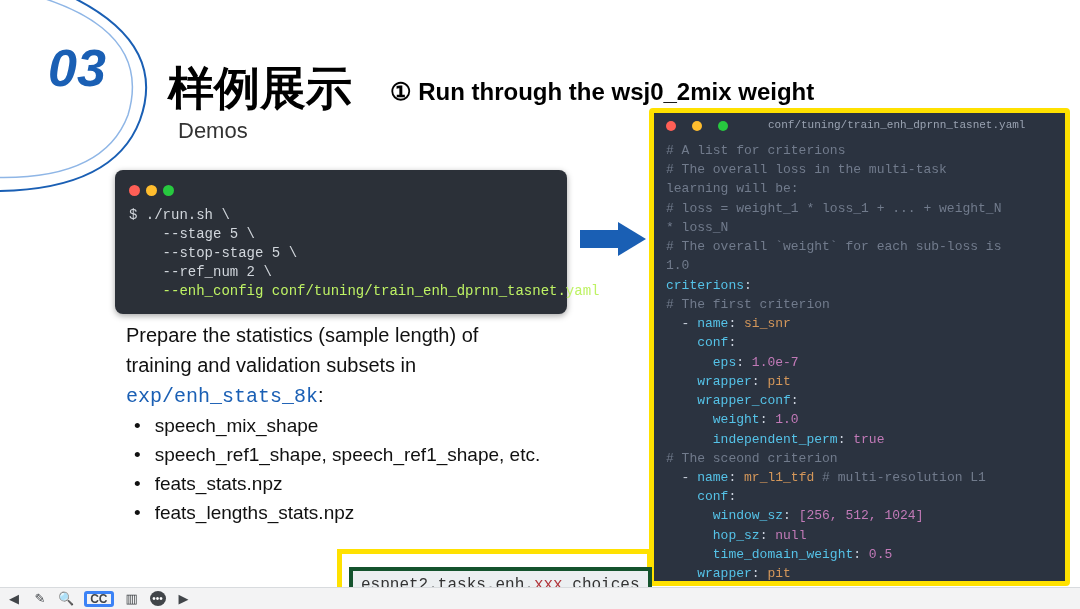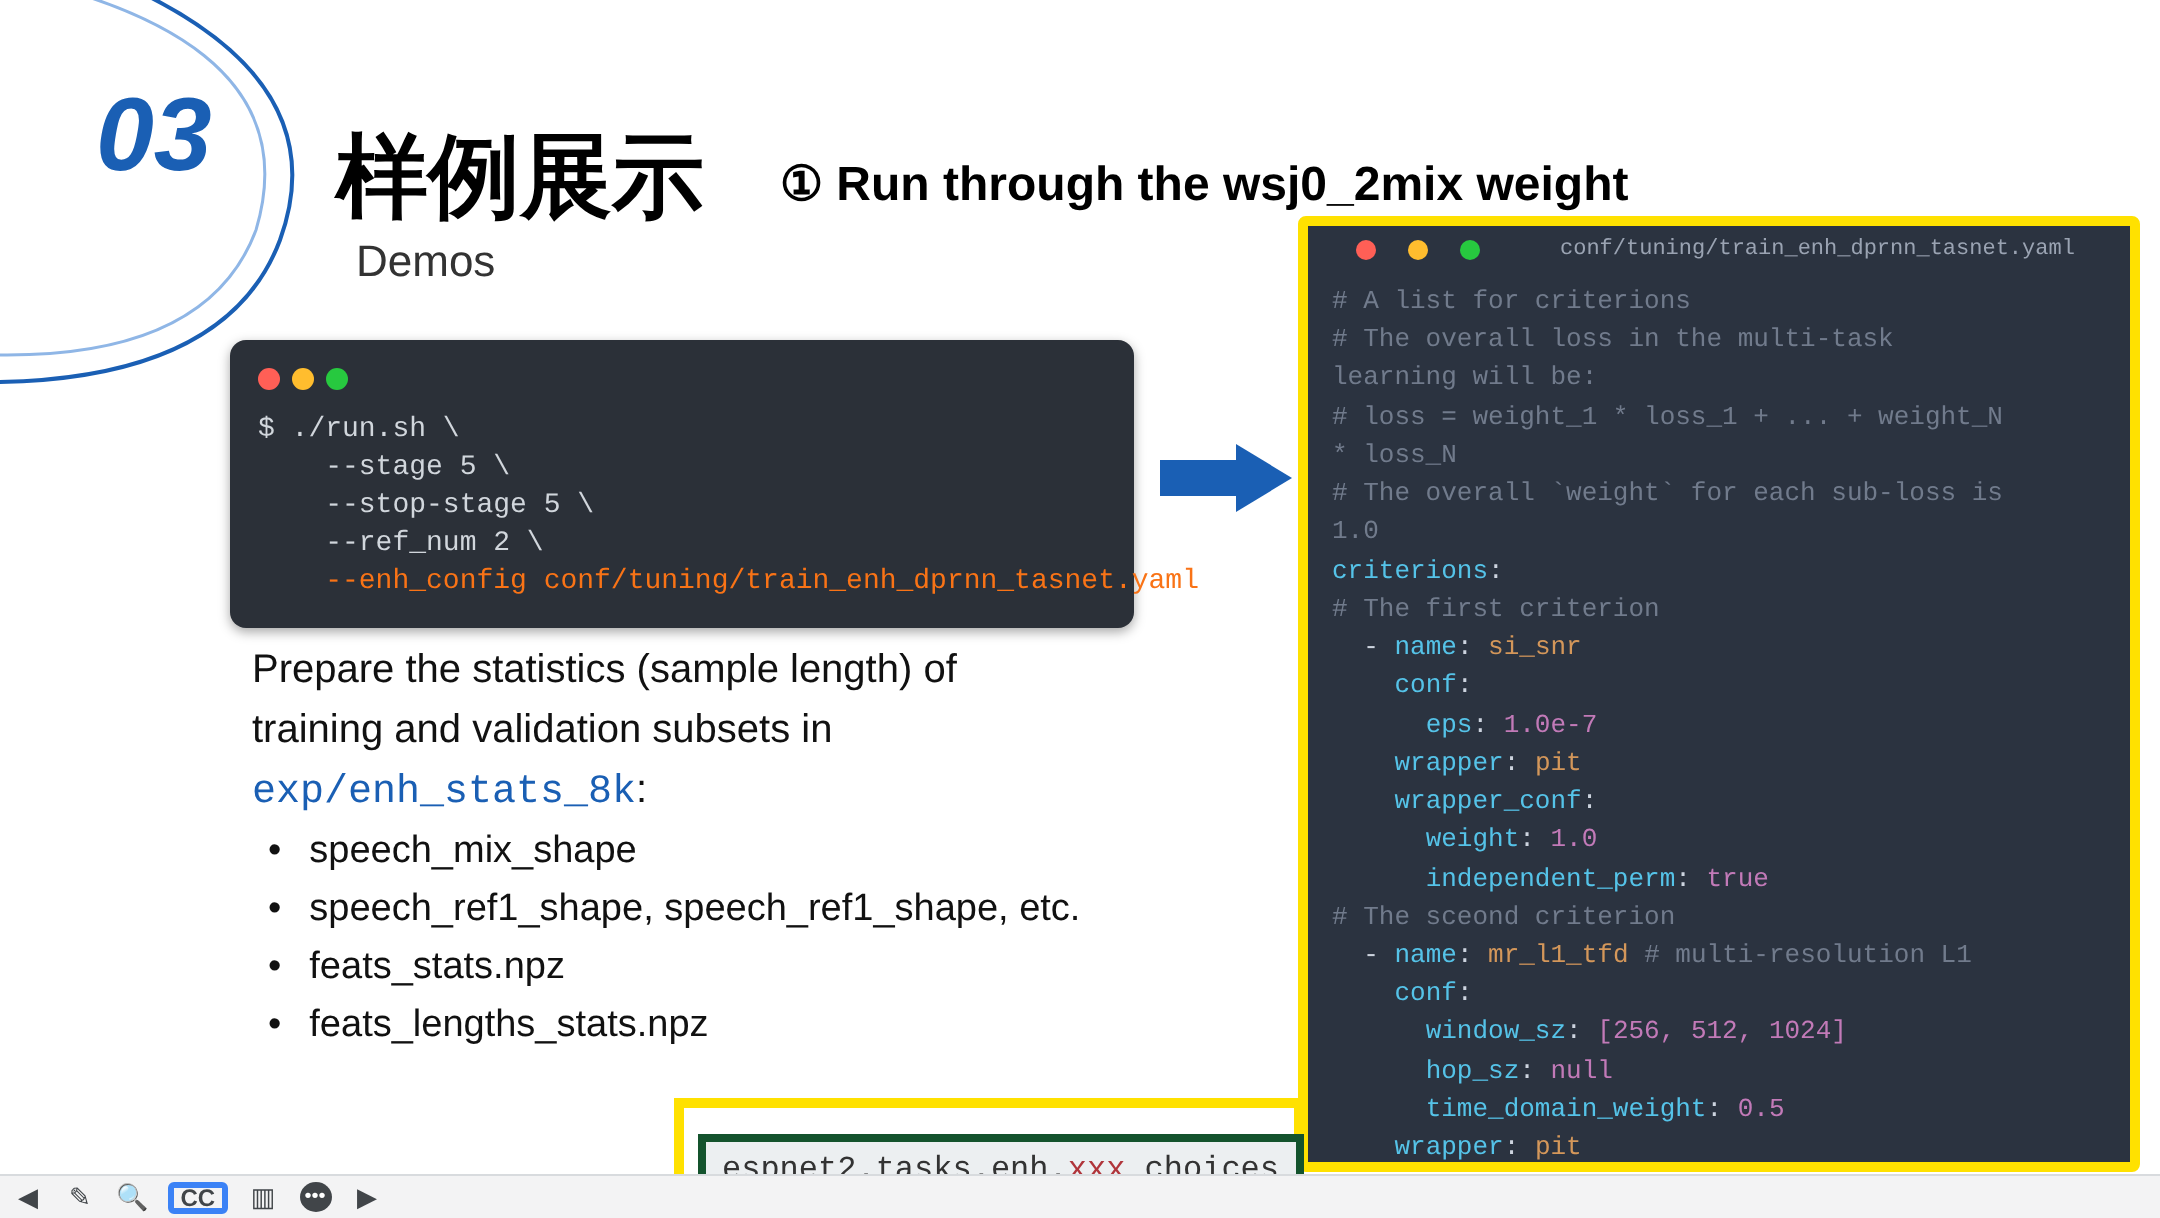--- a/index.html
+++ b/index.html
@@ -7,31 +7,31 @@
   .stage { position: relative; width: 860px; height: 609px; background: #fff; }
   .curve { position:absolute; top:0; left:0; width:260px; height:200px; pointer-events:none; }
   .slide-num { position:absolute; top:38px; left:48px; font-size:52px; font-weight:700; font-style:italic; color:#1a5fb4; }
   .title-main { position:absolute; top:58px; left:168px; font-size:46px; font-weight:900; color:#000; }
   .title-sub { position:absolute; top:118px; left:178px; font-size:22px; color:#333; }
   .title-right { position:absolute; top:78px; left:390px; font-size:24px; font-weight:700; color:#000; }
   .term1 { position:absolute; top:170px; left:115px; width:452px; background:#2b3038; border-radius:8px; padding:12px 14px 14px 14px; box-shadow:0 2px 6px rgba(0,0,0,.35); }
   .dots span { display:inline-block; width:11px; height:11px; border-radius:50%; margin-right:6px; }
   .dot-r{background:#ff5f56;} .dot-y{background:#ffbd2e;} .dot-g{background:#27c93f;}
   .term1 pre { font-family:"Courier New",monospace; font-size:14px; line-height:1.35; color:#d1d6dc; margin-top:6px; white-space:pre; }
-  .t-white{color:#d1d6dc;} .t-orange{color:#f97316;}
+  .t-white{color:#d1d6dc;} .t-orange{color:#bef264;}
   .para { position:absolute; top:320px; left:126px; font-size:20px; color:#111; line-height:1.5; width:500px; }
   .code-link{ font-family:"Courier New",monospace; color:#1a5fb4; }
   ul.files { position:absolute; top:408px; left:132px; list-style:none; font-size:19px; color:#111; }
   ul.files li { margin:7px 0; }
   ul.files li::before { content:"•"; margin:0 14px 0 2px; }
   .arrow { position:absolute; top:222px; left:580px; width:70px; height:34px; }
   .arrow-body { position:absolute; top:8px; left:0; width:40px; height:18px; background:#1a5fb4; }
   .arrow-head { position:absolute; top:0; left:38px; width:0; height:0; border-top:17px solid transparent; border-bottom:17px solid transparent; border-left:28px solid #1a5fb4; }
   .yellow-box { position:absolute; top:108px; left:649px; width:421px; height:478px; border:5px solid #ffe100; background:#2b3340; border-radius:4px; overflow:hidden; }
-  .yb-top { padding:6px 12px 2px 24px; display:flex; align-items:center; gap:16px;}
+  .yb-top { padding:6px 12px 2px 12px; display:flex; align-items:flex-end; gap:16px;}
   .yb-path { font-family:"Courier New",monospace; font-size:11px; color:#9aa3b2; margin-left:24px;}
   .yb-body { font-family:"Courier New",monospace; font-size:13px; line-height:1.48; padding:8px 12px; color:#cdd4df; white-space:pre; }
   .c-comment{color:#717b8c;} .c-key{color:#55c3e8;} .c-val{color:#d4975a;} .c-num{color:#c27ab8;} .c-true{color:#c27ab8;} .c-dash{color:#cdd4df;}
   .grey-chip { position:absolute; top:567px; left:349px; font-family:"Courier New",monospace; font-size:16px; padding:5px 8px; background:#eceff1; border:4px solid #14532d; color:#333;}
   .grey-chip .dot{color:#555;} .grey-chip .red{color:#b0353b;}
   .yellow-border-chip { position:absolute; top:549px; left:337px; width:315px; height:44px; border:5px solid #ffe100; pointer-events:none;}
   .toolbar { position:absolute; bottom:0; left:0; width:1080px; height:22px; background:#f3f3f4; border-top:1px solid #d8dbde; display:flex; align-items:center; gap:10px; padding:0 6px; font-size:13px; color:#414549;}
   .tb-btn { display:inline-flex; align-items:center; justify-content:center; min-width:16px; height:16px;}
   .cc-badge{ font-size:12px; font-weight:700; border:3px solid #3b82f6; border-radius:3px; padding:0 3px;}
   .dots-badge{ width:15px;height:15px;border-radius:50%;background:#414549;color:#fff;font-size:10px;text-align:center;line-height:15px;}

